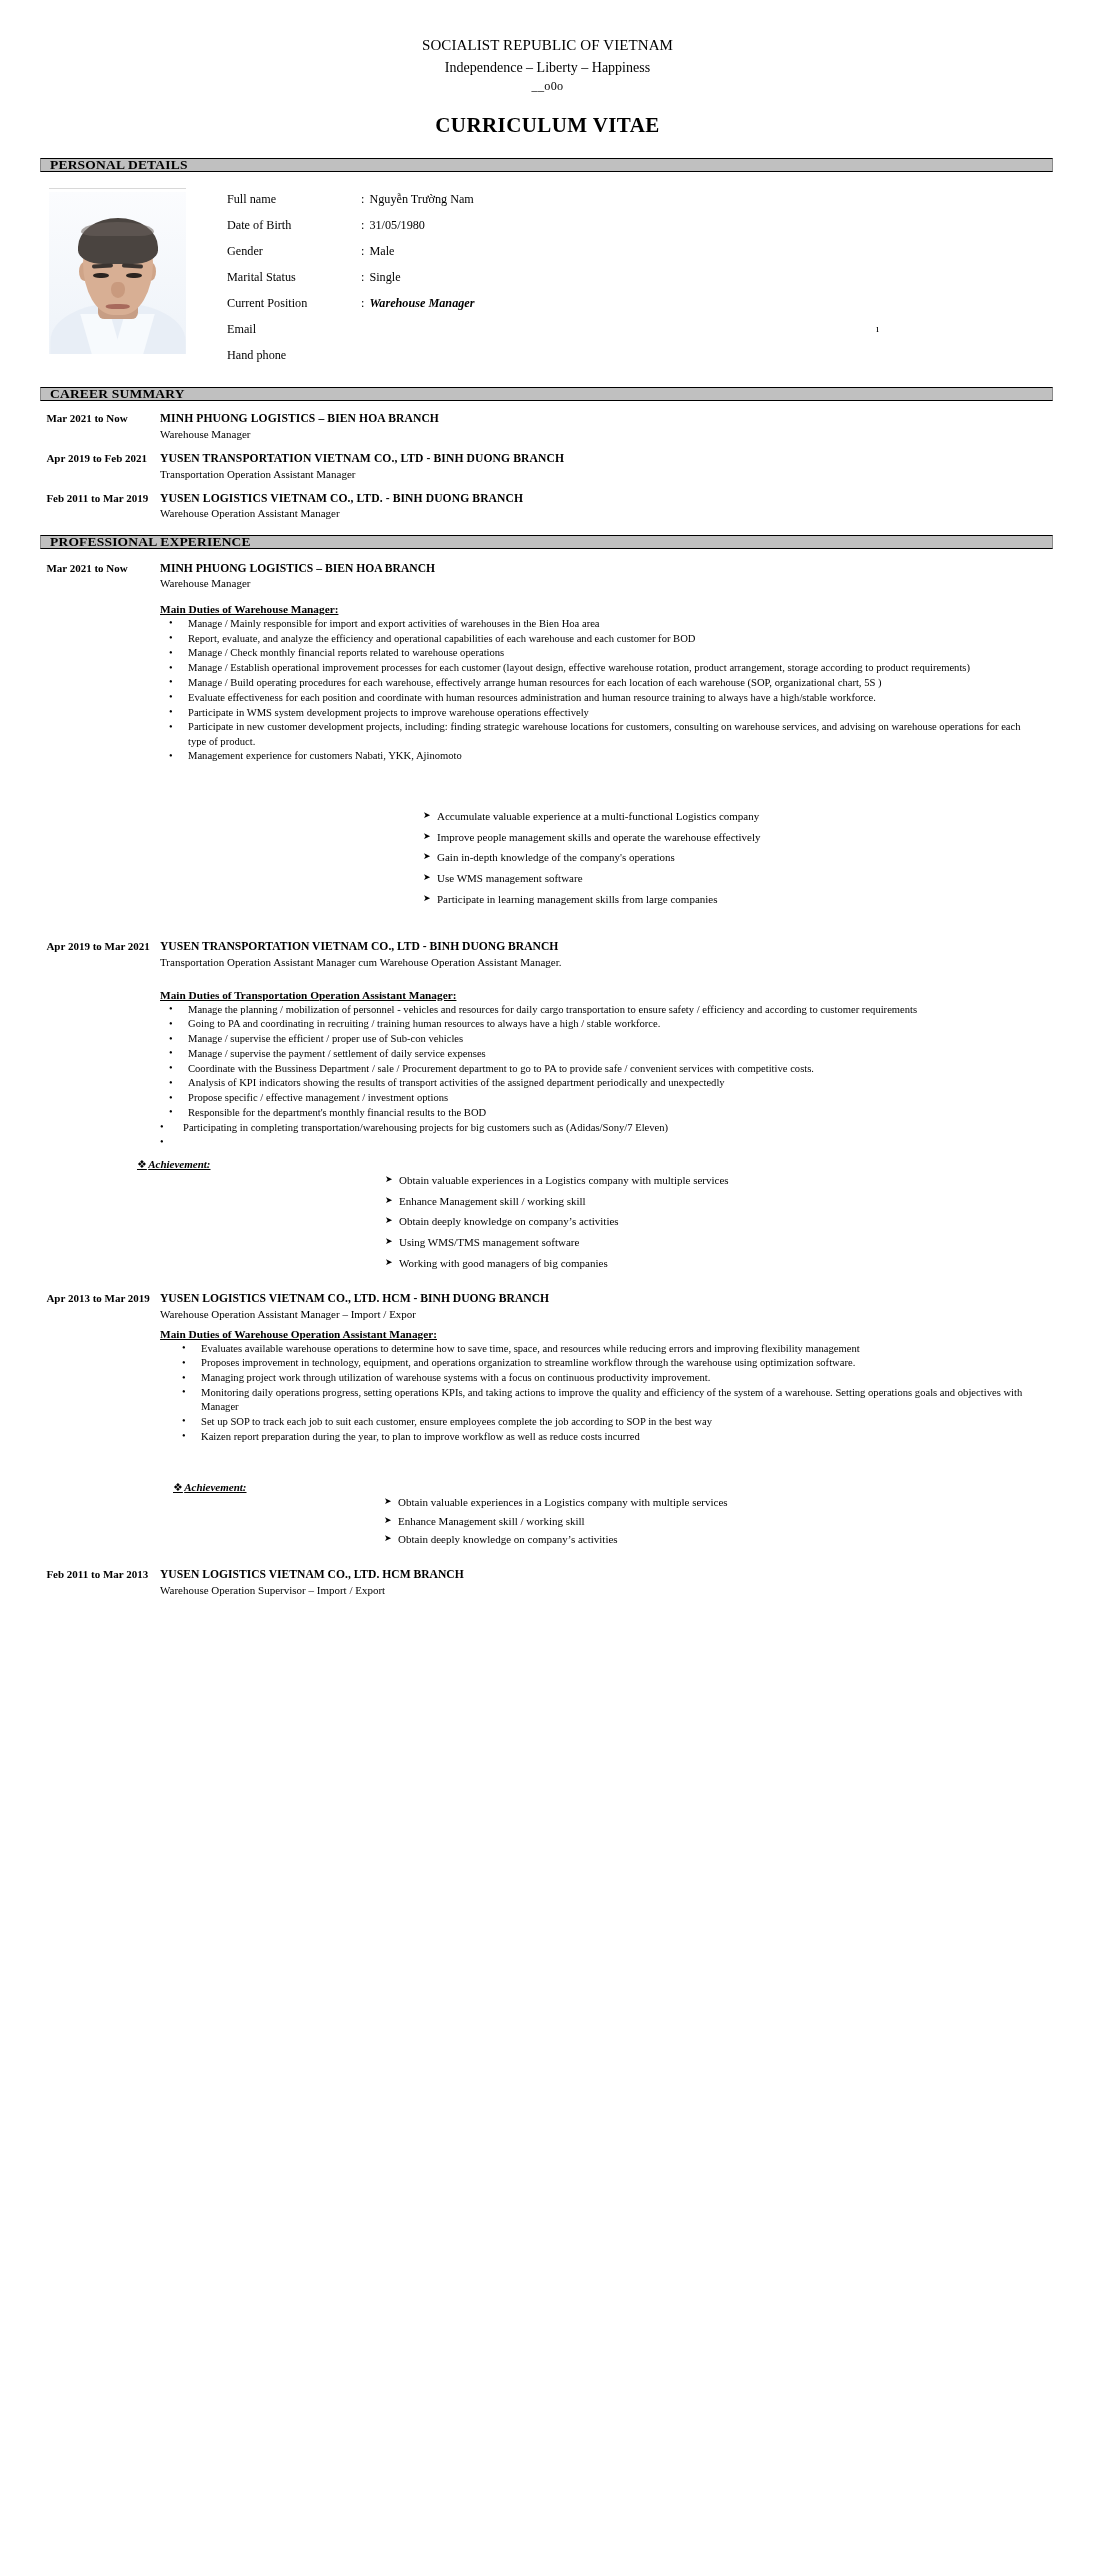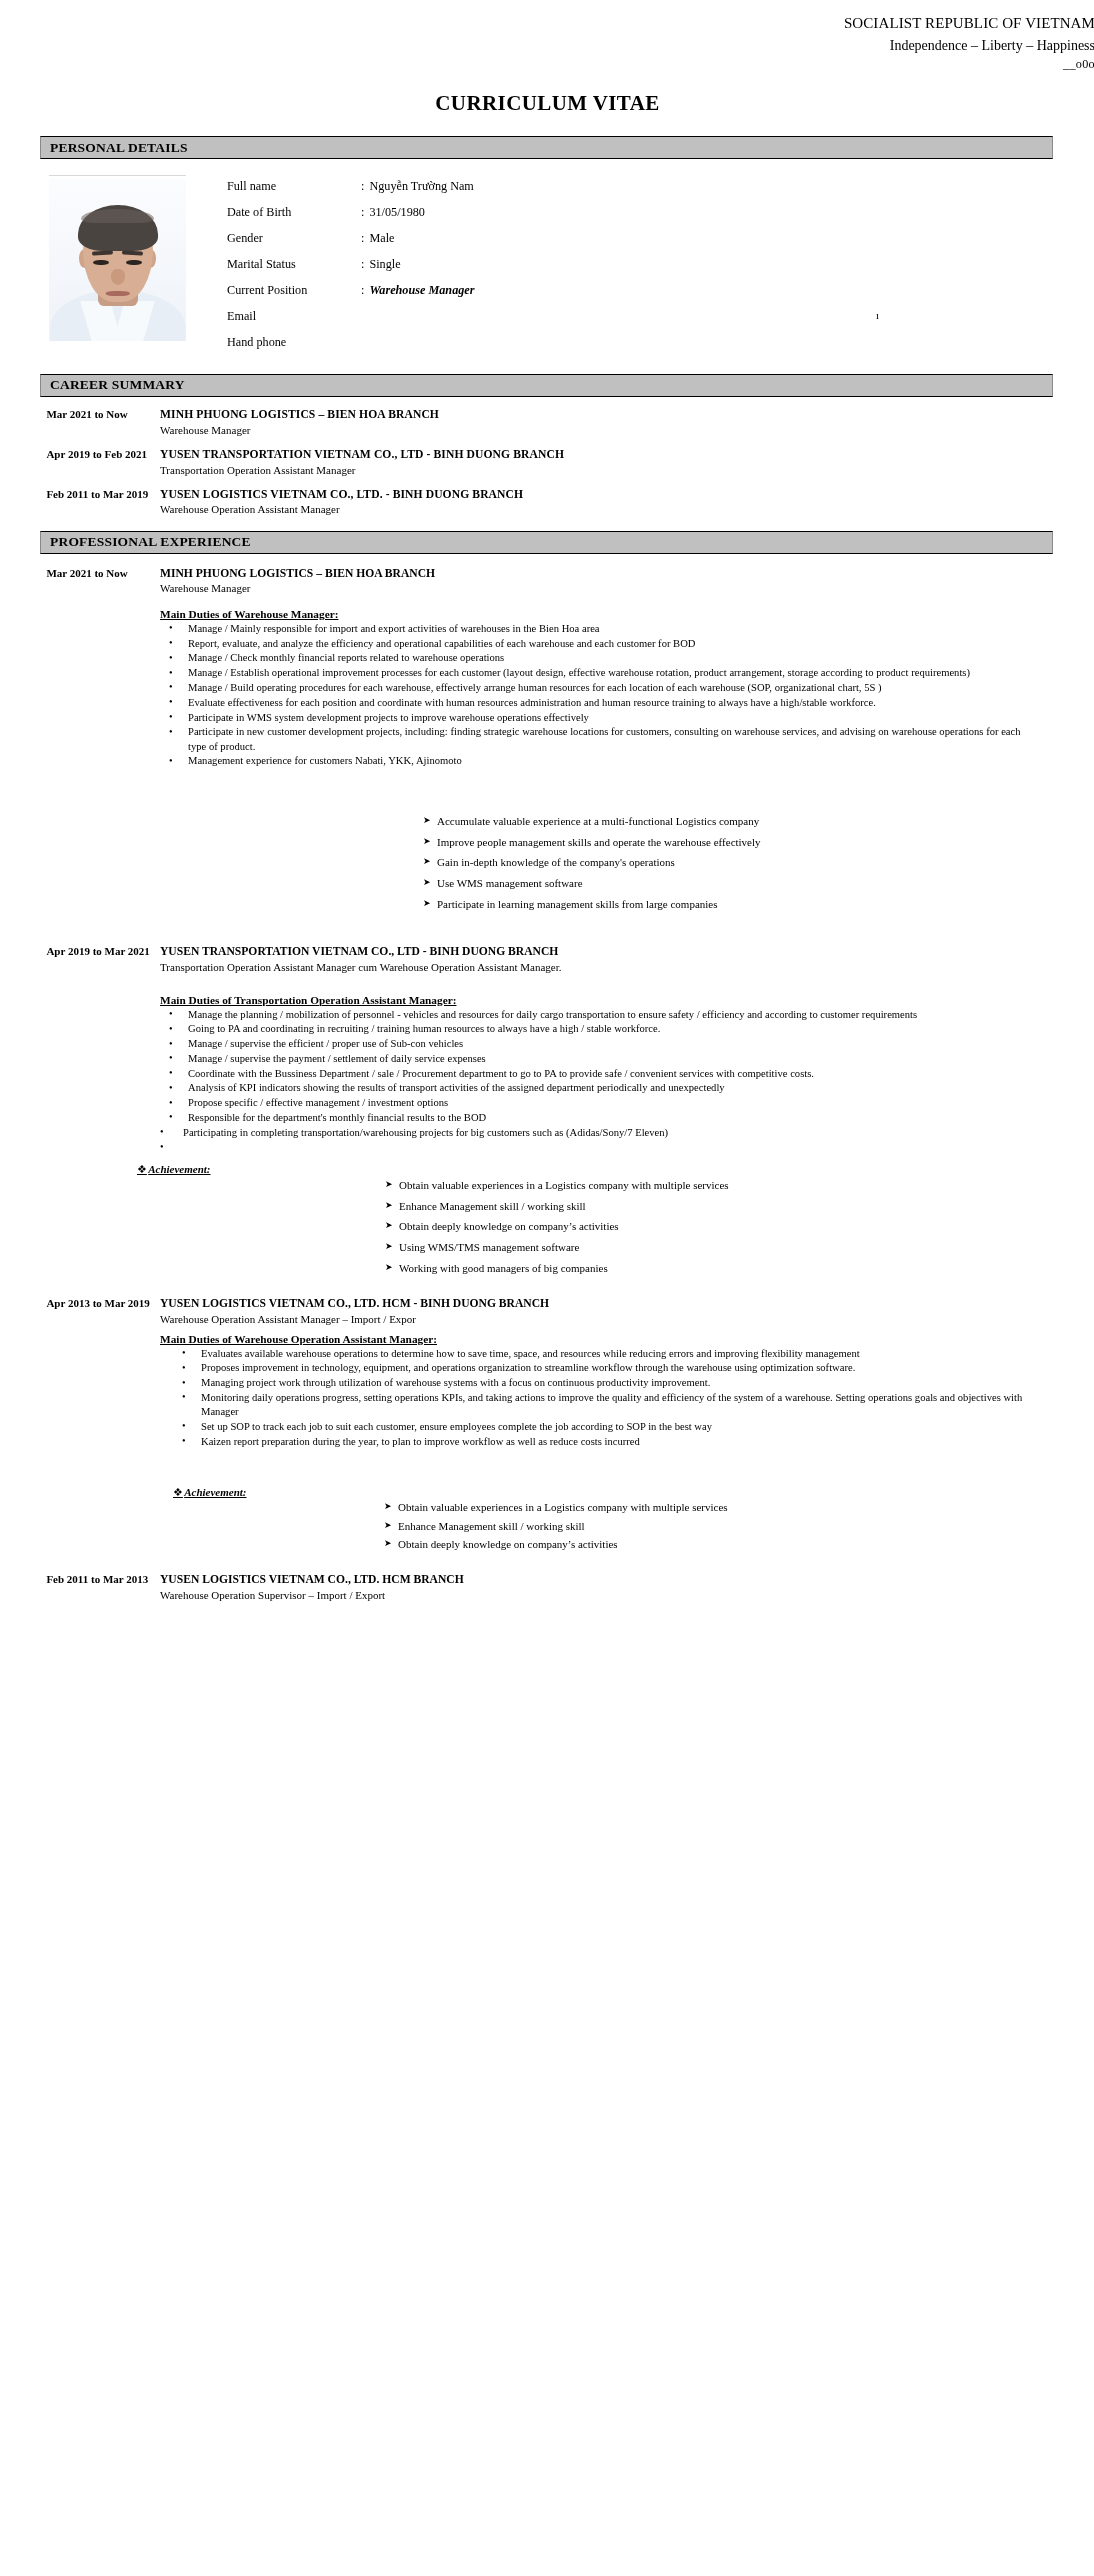--- a/index.html
+++ b/index.html
@@ -17,22 +17,22 @@
   }
   .page {
     position: relative;
     width: 1095px;
     height: 2576px;
     padding: 0;
   }
 
   
   .header {
-    text-align: right;
-    padding-top: 12px;
+    text-align: center;
+    padding-top: 34px;
   }
   .header .line1 {
     font-size: 15px;
     letter-spacing: 0.1px;
     line-height: 1.55;
   }
   .header .line2 {
     font-size: 14px;
     line-height: 1.55;
   }
@@ -50,21 +50,21 @@
   }
 
   
   .section-bar {
     margin: 0 42px 0 40px;
     background: #c0c0c0;
     border-top: 1.3px solid #000;
     border-bottom: 1.3px solid #000;
     border-left: 0.6px solid #8a8a8a;
     border-right: 0.6px solid #8a8a8a;
-    height: 23px;
+    height: 14px;
     display: flex;
     align-items: center;
     box-sizing: border-box;
   }
   .section-bar .title {
     font-size: 13.5px;
     font-weight: bold;
     padding-left: 9px;
     letter-spacing: 0.2px;
   }

